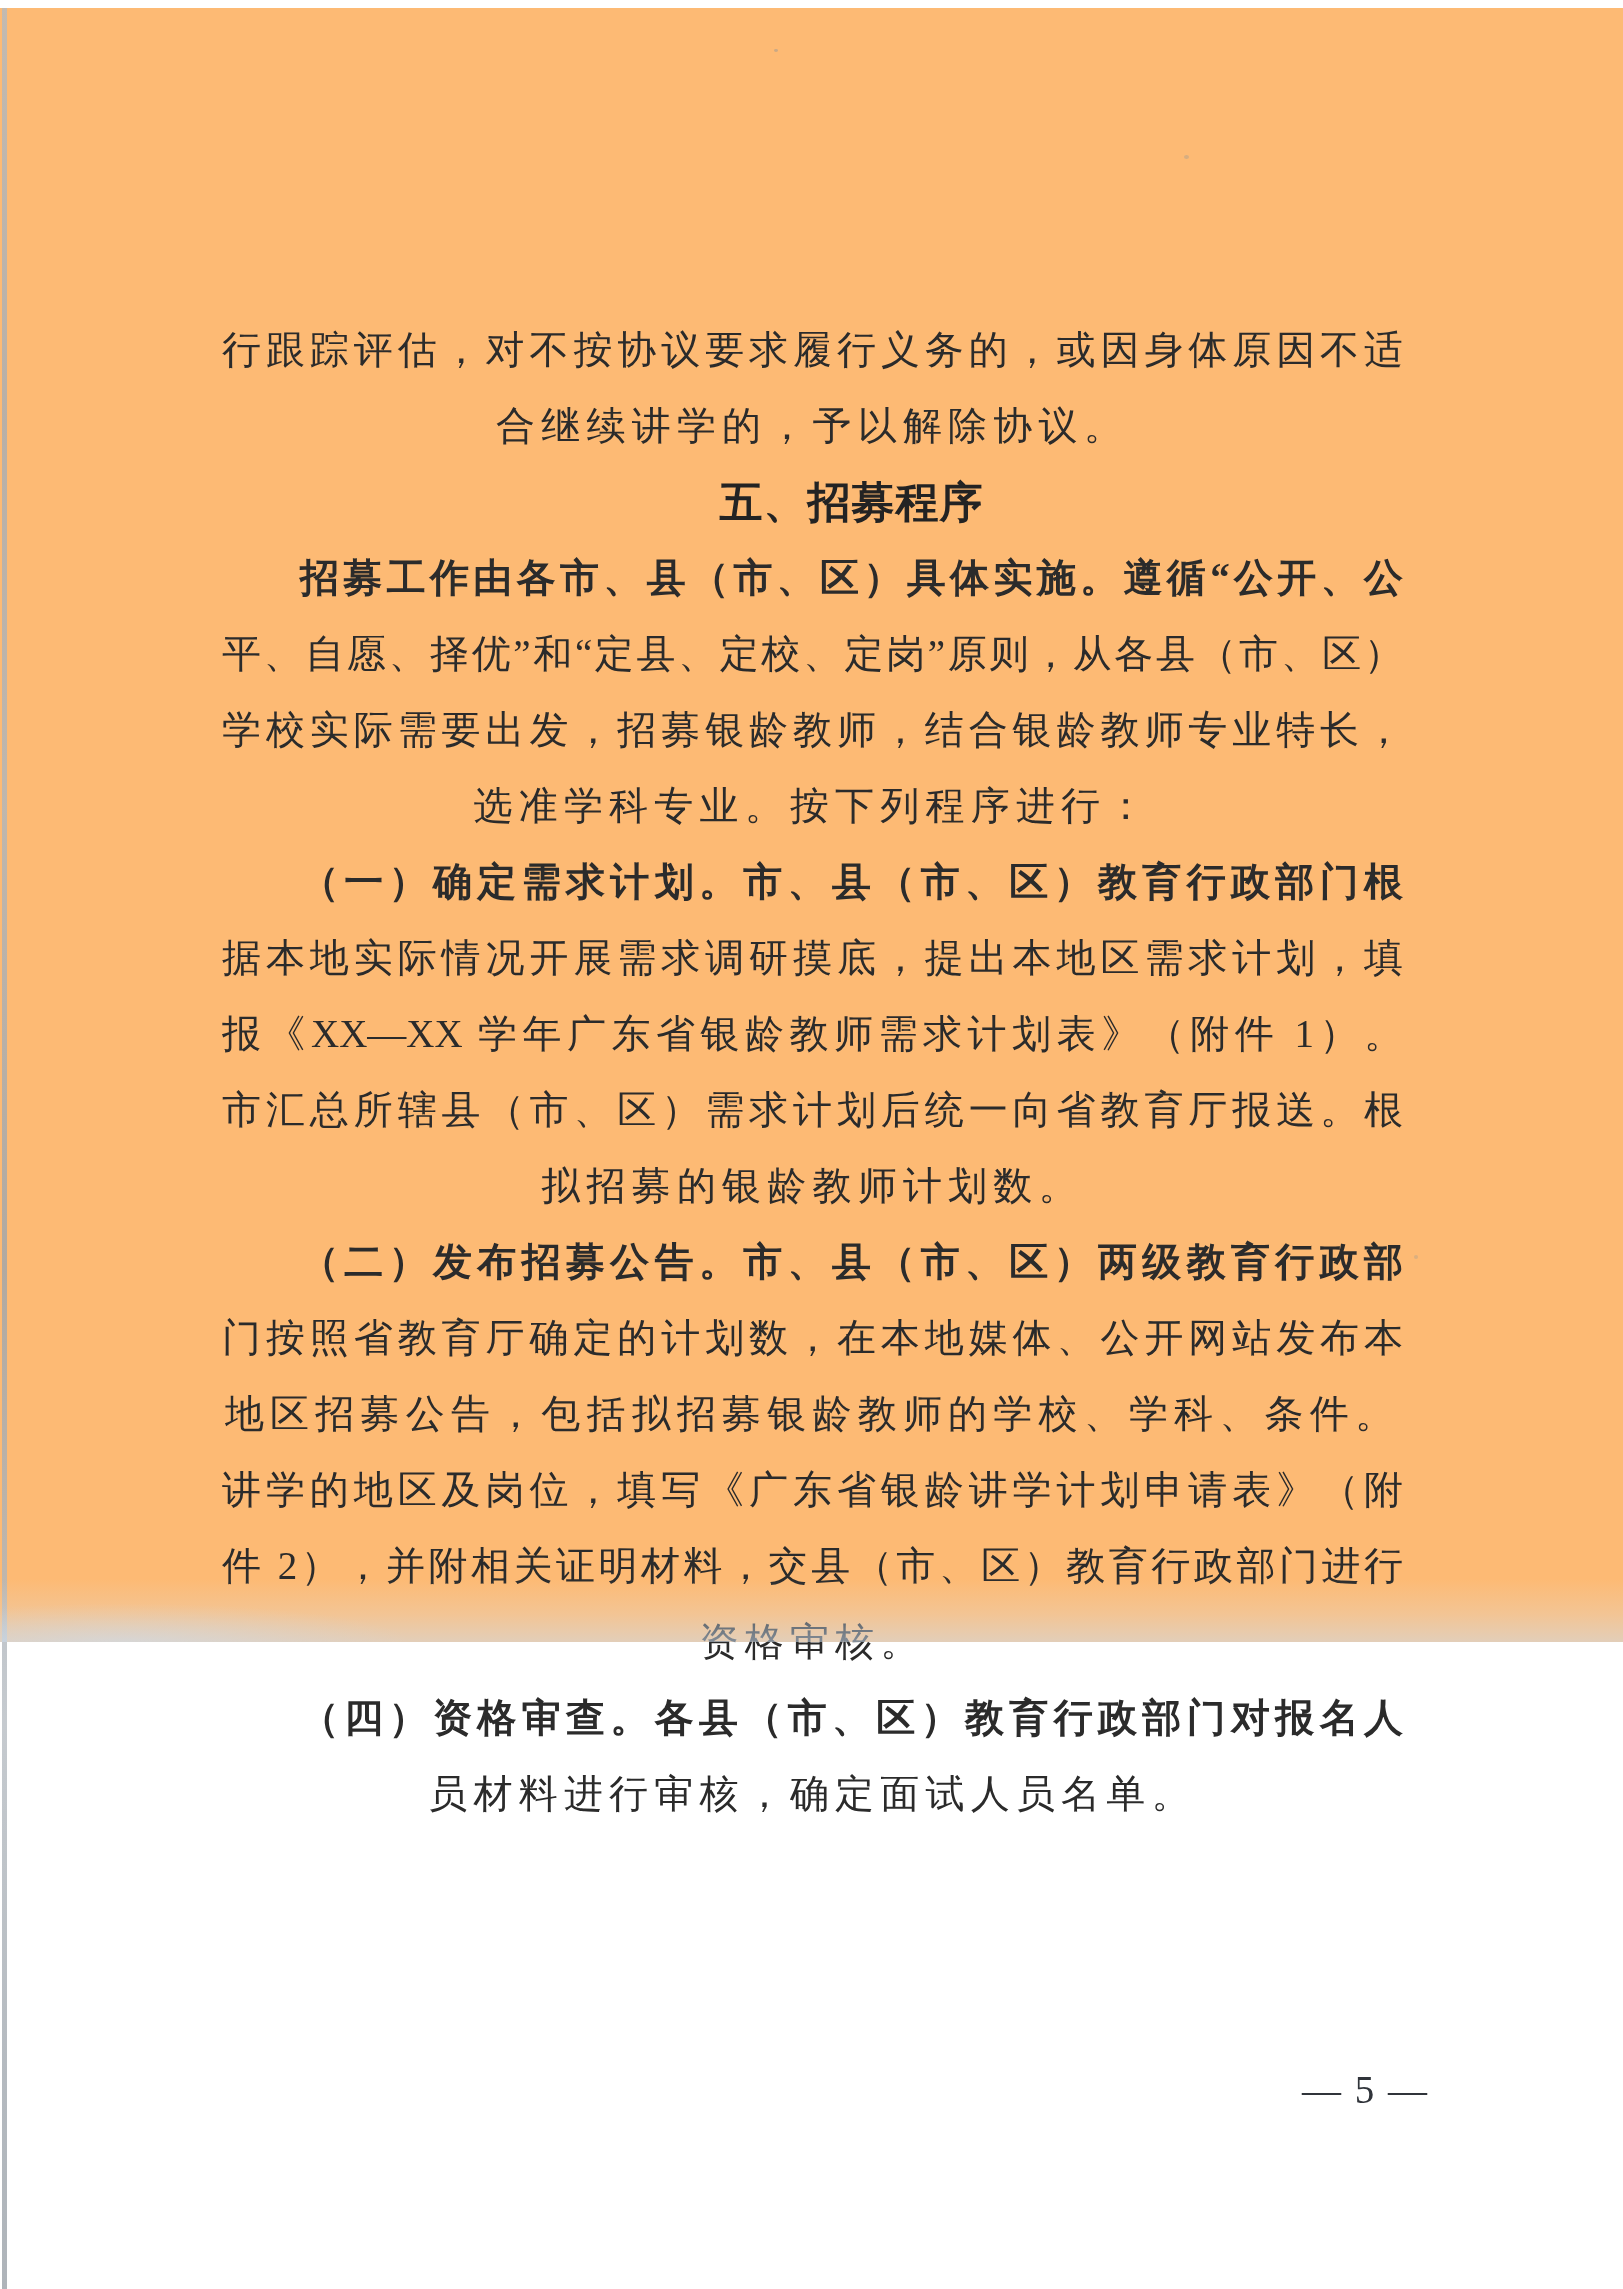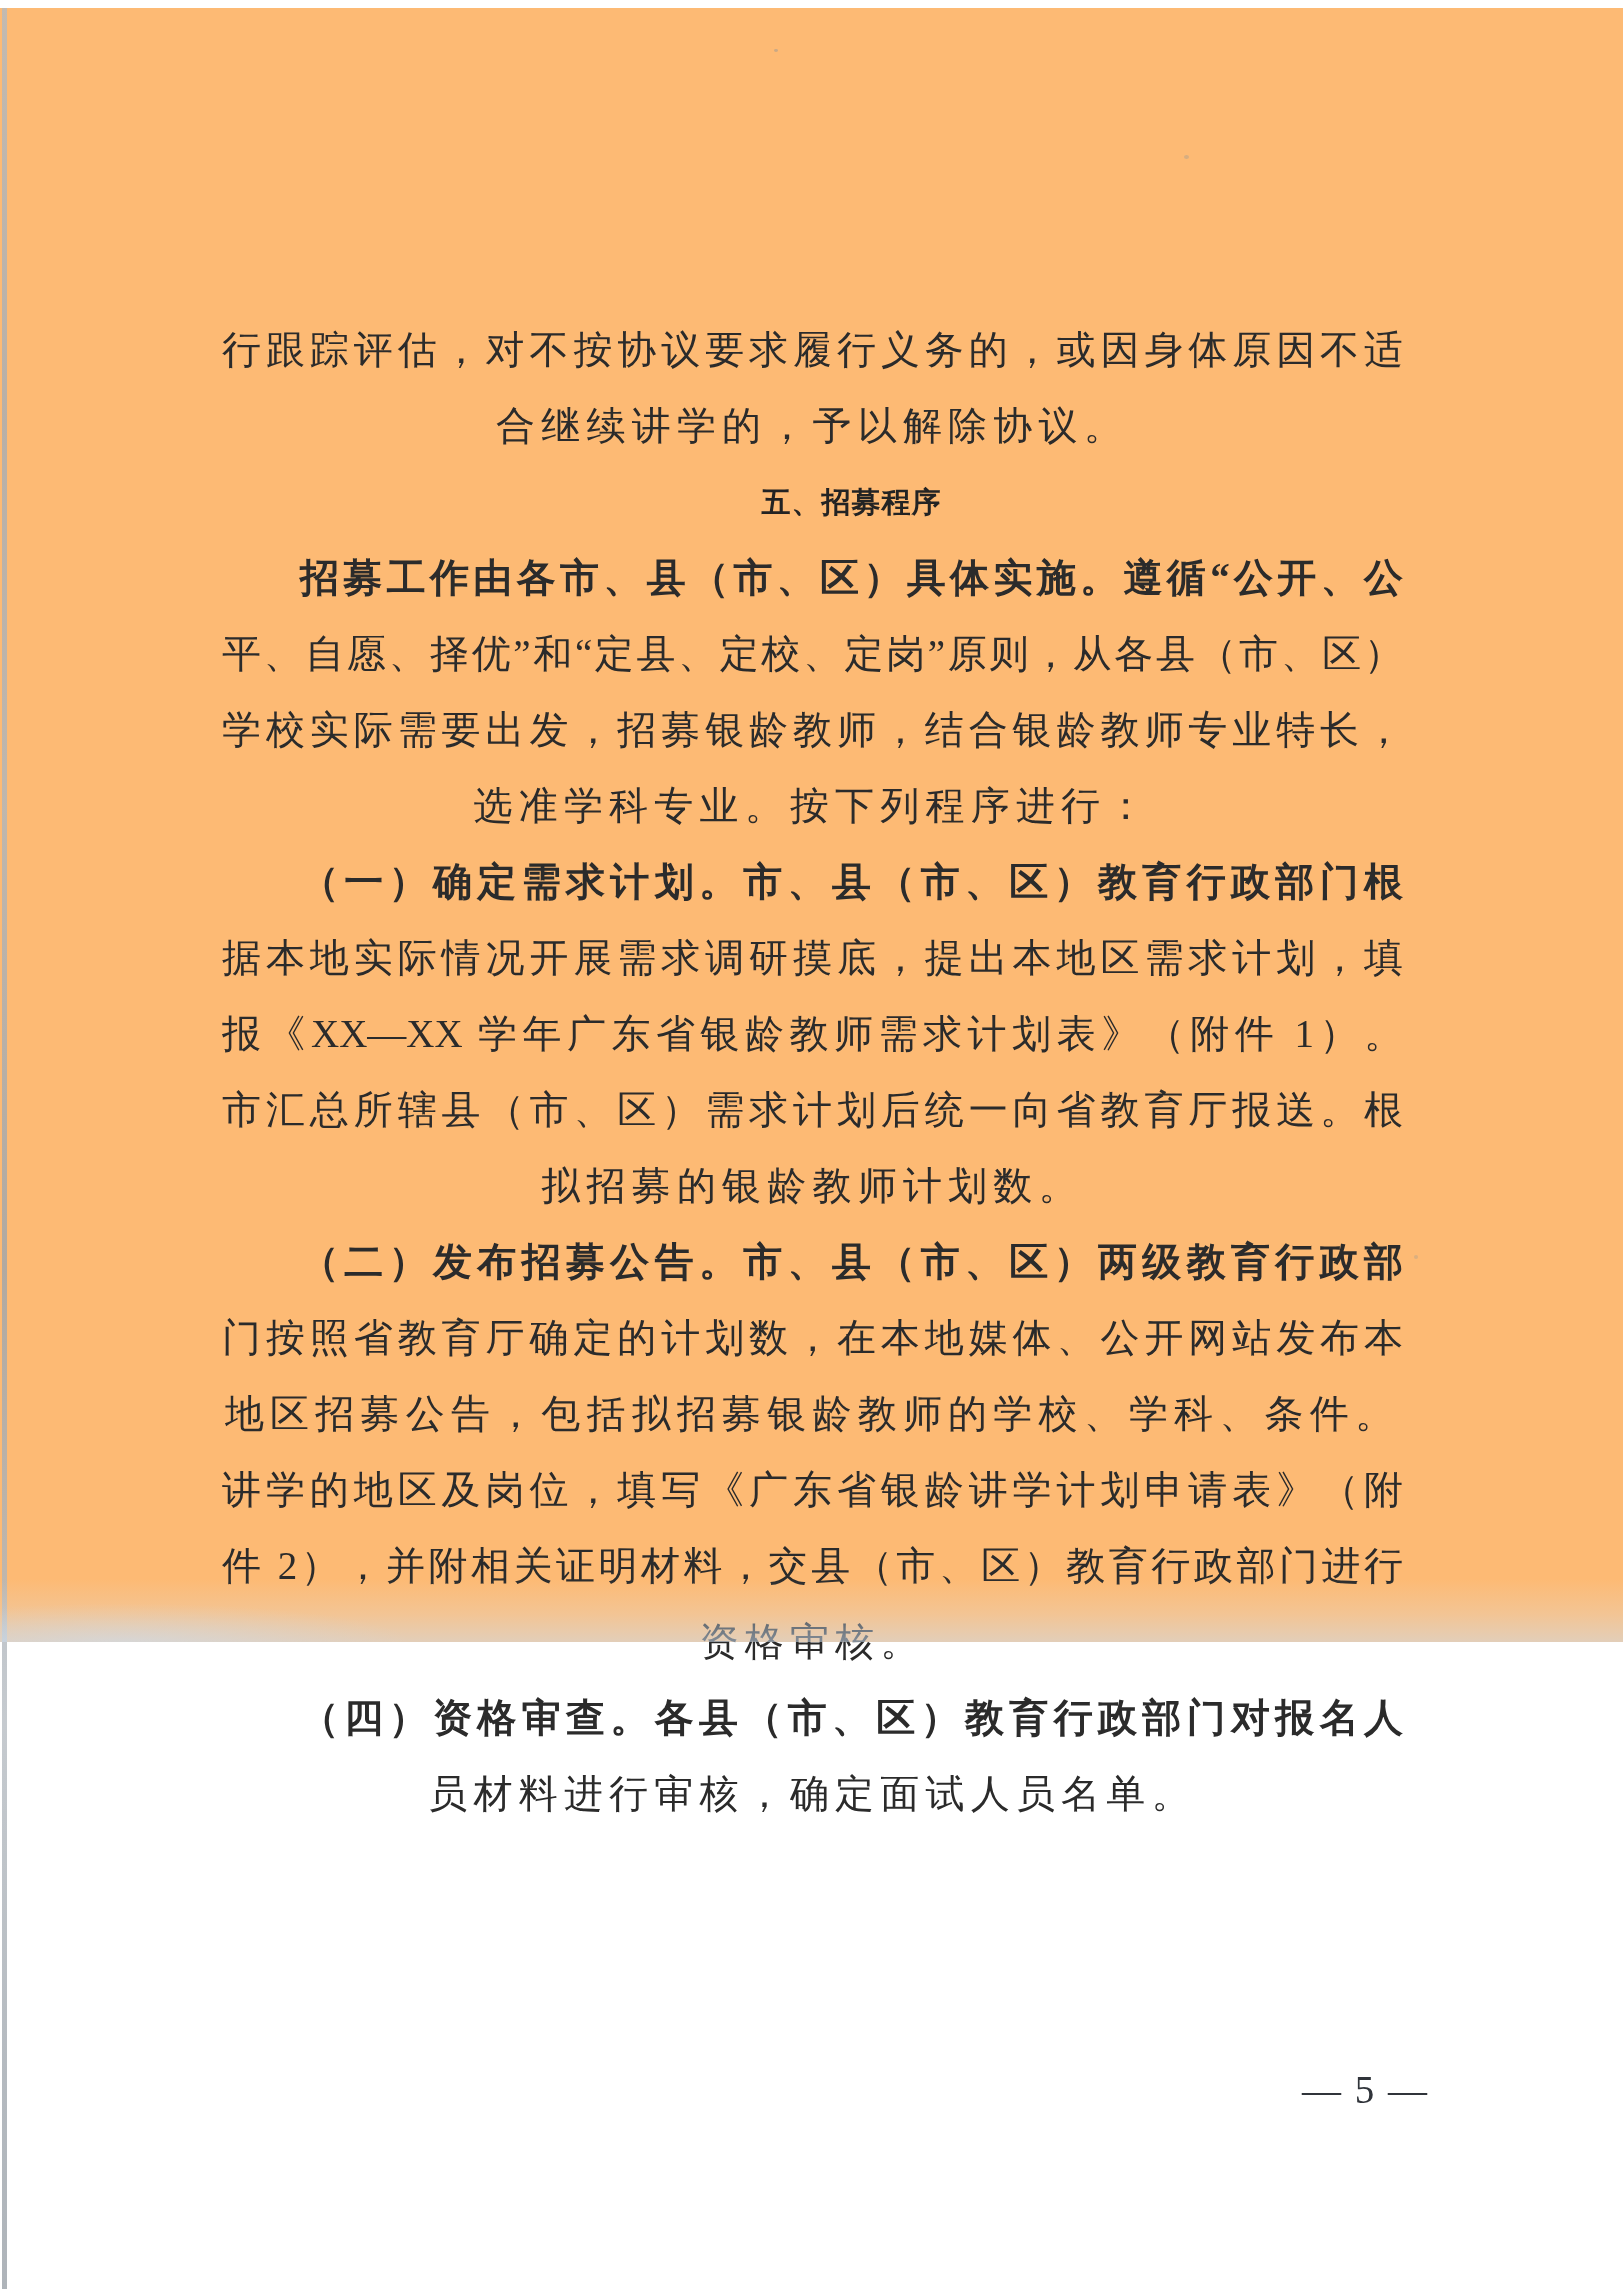--- a/index.html
+++ b/index.html
@@ -64,21 +64,21 @@
   .line.end {
     letter-spacing: 6.2px;
   }
   .line.indent {
     text-indent: 78px;
     font-weight: bold;
   }
   .line.heading {
     font-family: "DejaVu Sans", "Liberation Sans", sans-serif;
     font-weight: bold;
-    font-size: 29px;
+    font-size: 43px;
     letter-spacing: 1px;
     color: #232323;
   }
   .page-number {
     position: absolute;
     left: 1282px; top: 2044px;
     width: 167px; height: 76px;
     line-height: 76px;
     font-size: 39px;
     color: #30343a;

